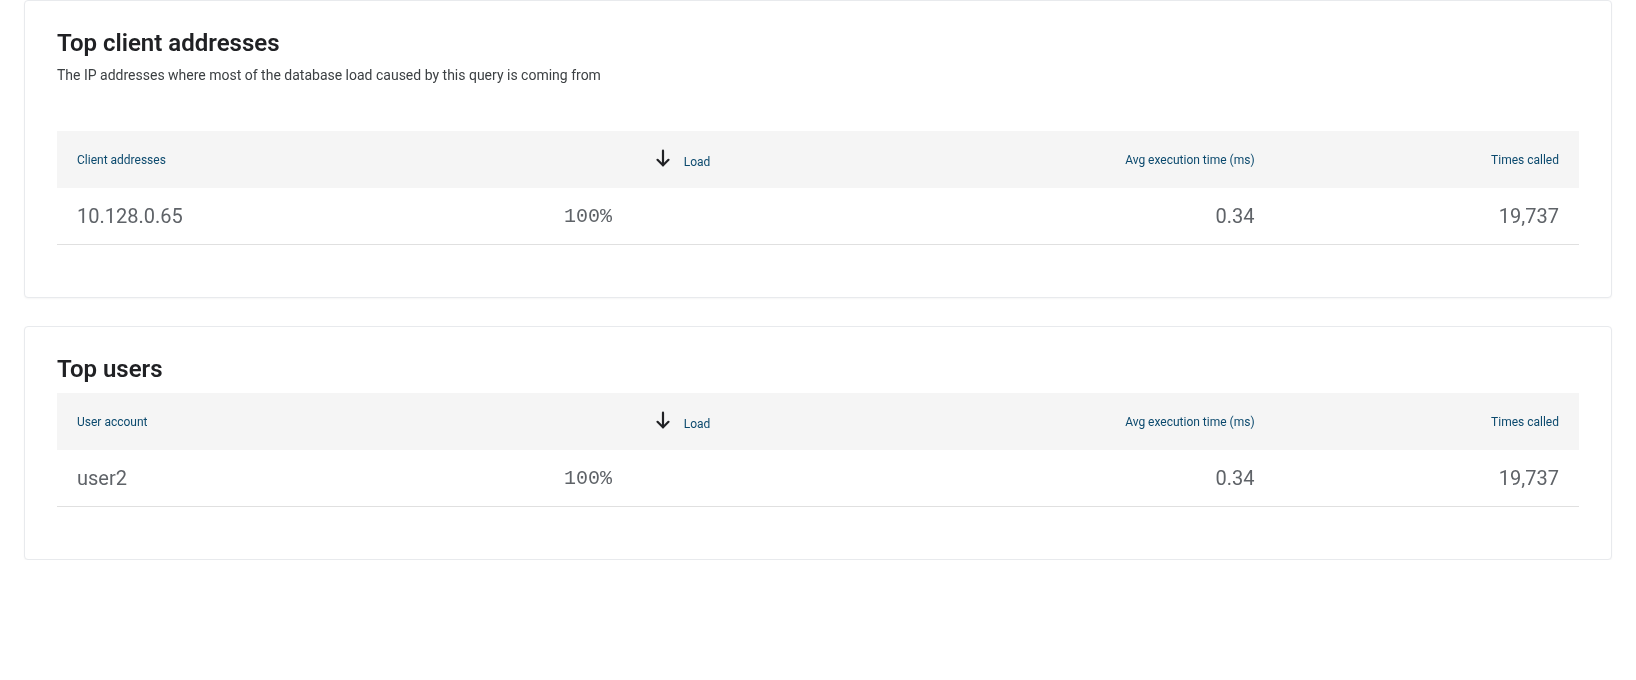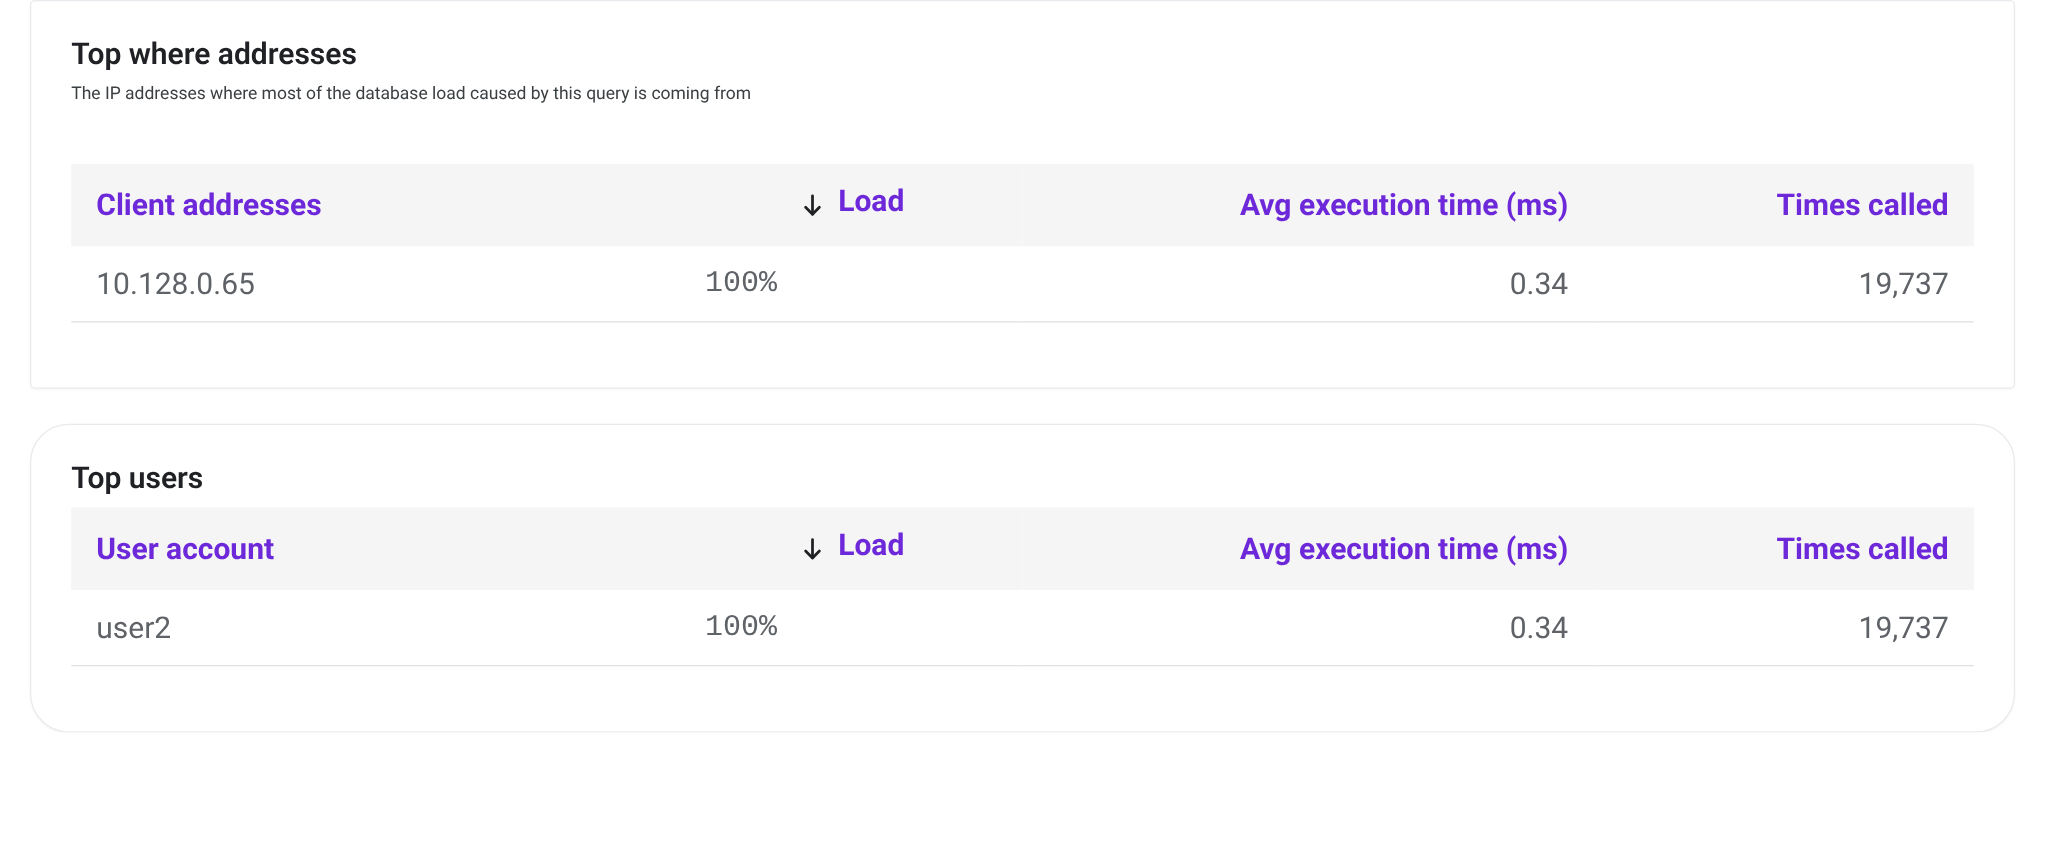--- a/index.html
+++ b/index.html
@@ -16,21 +16,20 @@
     .card {
       background: #ffffff;
       border: 1px solid #e8eaed;
       border-radius: 4px;
       padding: 28px 32px 52px 32px;
       margin: 0 24px 28px 24px;
       box-shadow: 0 1px 2px rgba(0,0,0,0.04);
     }
     .card:last-child {
       margin-bottom: 0;
-      border-radius: 31px;
     }
     .card-title {
       font-size: 24px;
       font-weight: 600;
       color: #202124;
       margin-bottom: 10px;
     }
     .card-subtitle {
       font-size: 14px;
       font-weight: 400;
@@ -39,23 +38,23 @@
     }
     .tbl {
       width: 100%;
       border-collapse: collapse;
     }
     .thead-row {
       background: #f5f5f5;
     }
     .th {
       text-align: left;
-      font-size: 24px;
-      font-weight: 700;
-      color: #6d28d9;
+      font-size: 12px;
+      font-weight: 400;
+      color: #0c4a6e;
       padding: 16px 20px;
       white-space: nowrap;
     }
     .th.align-right {
       text-align: right;
     }
     .th.align-center {
       text-align: center;
     }
     .sort-cell {
@@ -63,21 +62,21 @@
       align-items: flex-end;
       gap: 10px;
       cursor: pointer;
     }
     .sort-icon {
       display: inline-flex;
       width: 22px;
       height: 22px;
     }
     .td {
-      font-size: 24px;
+      font-size: 20px;
       color: #5f6368;
       padding: 16px 20px;
       border-bottom: 1px solid #e0e0e0;
     }
     .td.align-right {
       text-align: right;
     }
     .td.align-center {
       font-family: Liberation Mono, monospace;
     }
@@ -91,21 +90,21 @@
       width: 30%;
     }
     .col-times {
       width: 20%;
     }
   </style>
 </head>
 <body>
 
 <div class="card">
-  <h2 class="card-title">Top where addresses</h2>
+  <h2 class="card-title">Top client addresses</h2>
   <p class="card-subtitle">The IP addresses where most of the database load caused by this query is coming from</p>
 
   <table class="tbl">
     <thead>
       <tr class="thead-row">
         <th class="th col-first">
           <span>Client addresses</span>
         </th>
         <th class="th col-load align-center">
           <span class="sort-cell">

